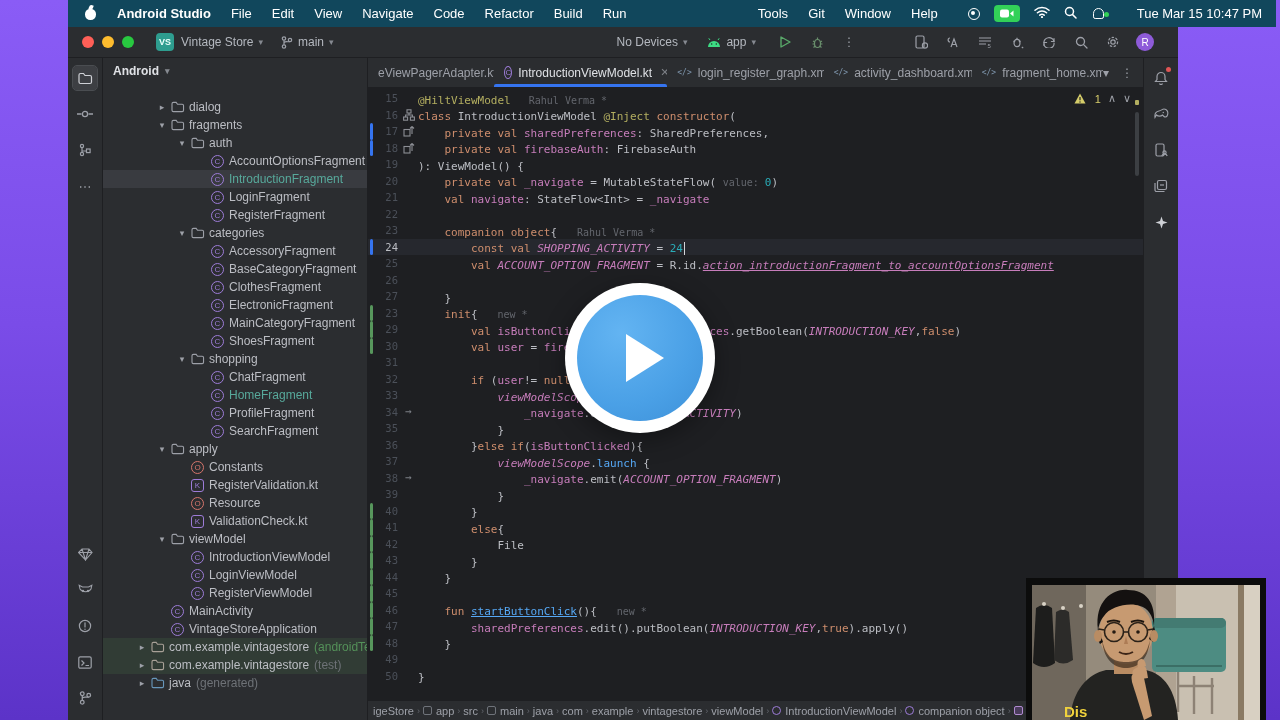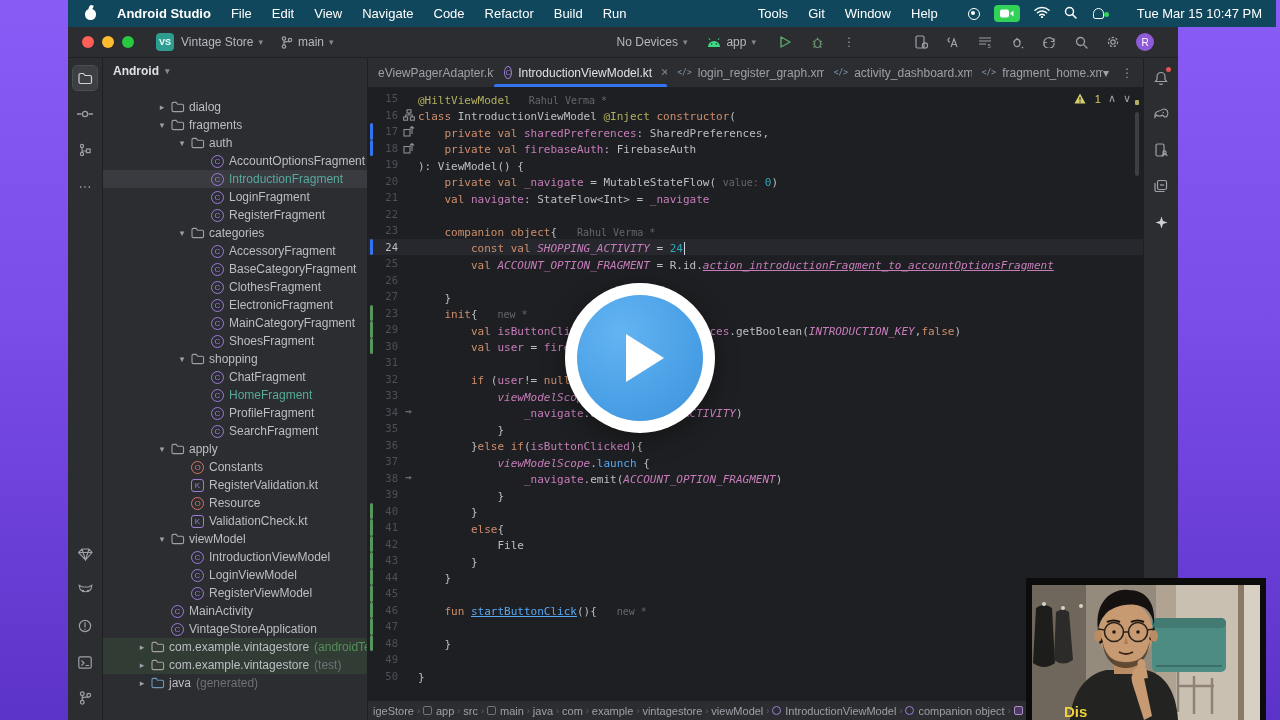--- a/index.html
+++ b/index.html
@@ -901,20 +901,21 @@
                   <span class="cbar g"></span>
                   <span class="lnum">46</span>
                 </div>
                 <span class="codetxt"><span class="s-t">    </span><span class="s-k">fun </span><span class="s-fu">startButtonClick</span><span class="s-t">(){   </span><span class="s-h">new *</span></span>
               </div>
               <div class="cline">
                 <div class="gutter">
                   <span class="cbar g"></span>
                   <span class="lnum">47</span>
                 </div>
+                <span class="codetxt"><span class="s-t">        </span><span class="s-p">sharedPreferences</span><span class="s-t">.edit().putBoolean(</span><span class="s-c">INTRODUCTION_KEY</span><span class="s-t">,</span><span class="s-k">true</span><span class="s-t">).apply()</span></span>
               </div>
               <div class="cline">
                 <div class="gutter">
                   <span class="cbar g"></span>
                   <span class="lnum">48</span>
                 </div>
                 <span class="codetxt"><span class="s-t">    }</span></span>
               </div>
               <div class="cline">
                 <div class="gutter">

